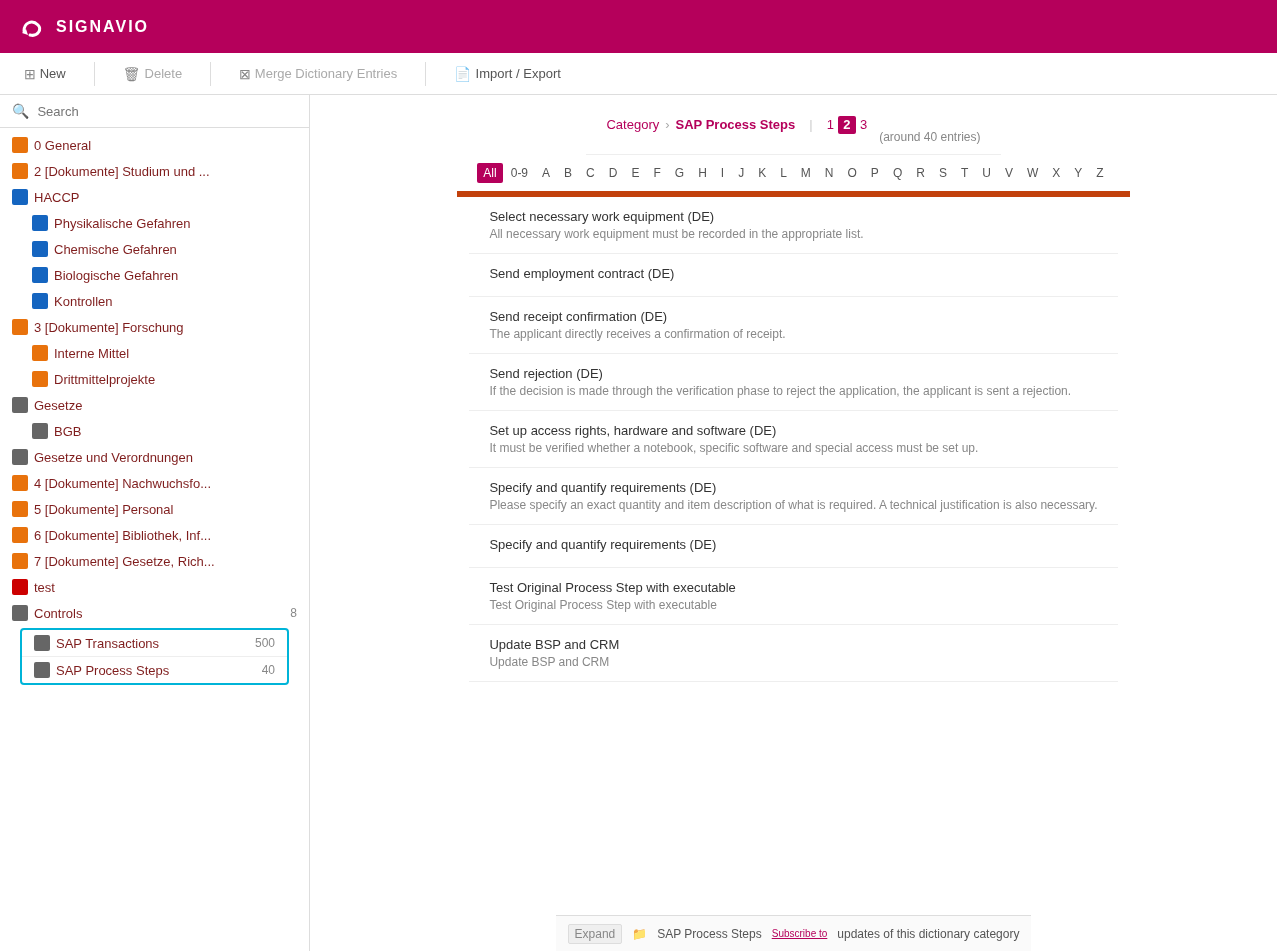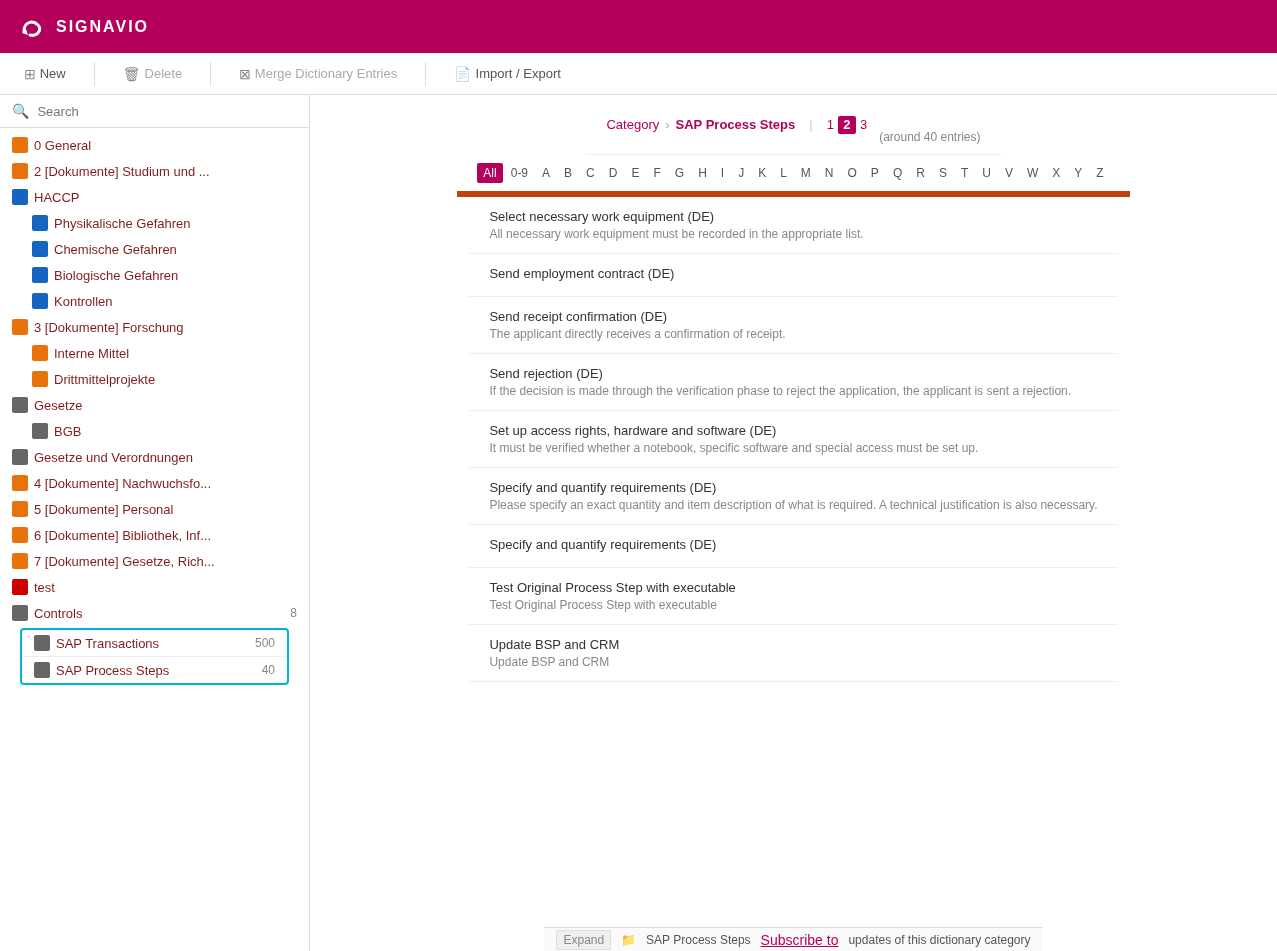--- a/index.html
+++ b/index.html
@@ -207,39 +207,39 @@
       color: #333;
       margin-bottom: 3px;
     }
     .entry-desc {
       font-size: 12px;
       color: #888;
     }
 
     
     .footer {
-      height: 24px;
+      height: 36px;
       border-top: 1px solid #ddd;
       display: flex;
       align-items: center;
       padding: 0 12px;
       gap: 10px;
       background: #fafafa;
       flex-shrink: 0;
     }
     .footer-expand {
       font-size: 12px;
       color: #888;
       cursor: pointer;
       padding: 2px 6px;
       border: 1px solid #ddd;
       border-radius: 2px;
     }
     .footer-text { font-size: 12px; color: #555; }
-    .footer-link { color: #b5005b; cursor: pointer; font-size: 14px; text-decoration: underline; }
+    .footer-link { color: #b5005b; cursor: pointer; font-size: 10px; text-decoration: underline; }
     .footer-icon { font-size: 12px; }
 
     
     ::-webkit-scrollbar { width: 8px; }
     ::-webkit-scrollbar-track { background: #f5f5f5; }
     ::-webkit-scrollbar-thumb { background: #ccc; border-radius: 4px; }
   </style>
 </head>
 <body>
 

